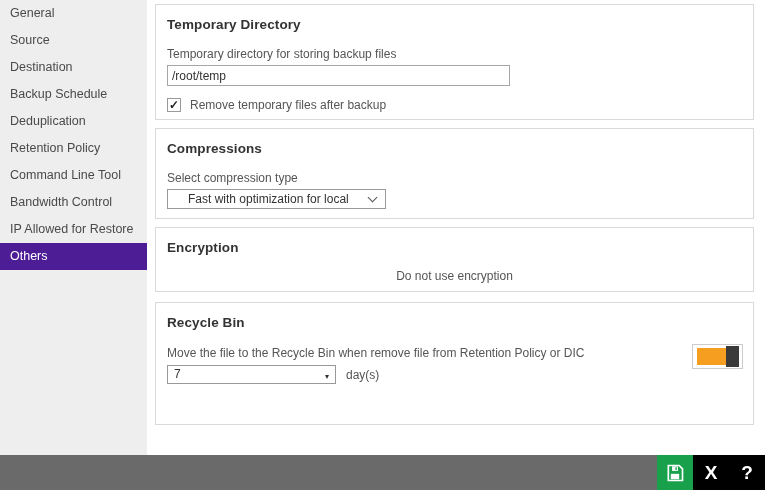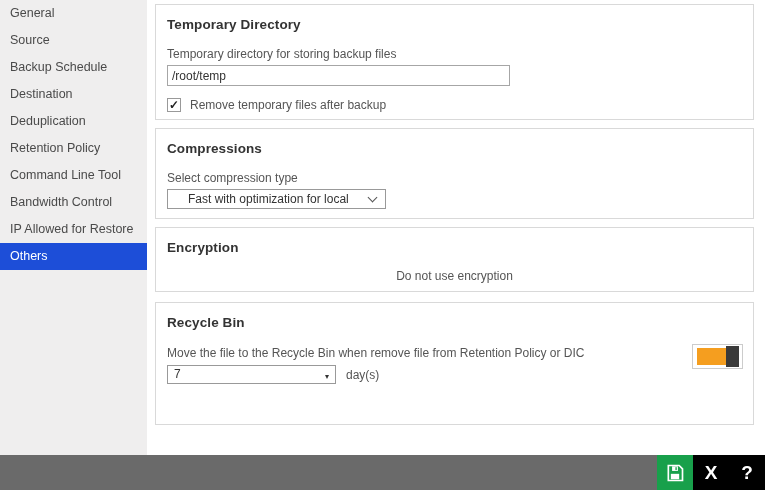--- a/index.html
+++ b/index.html
@@ -7,21 +7,21 @@
   #app {
     position:relative; width:765px; height:490px; overflow:hidden;
     background:#fff; font-family:"Liberation Sans", sans-serif;
   }
   
   .sidebar { position:absolute; left:0; top:0; width:155px; height:487px; background:#efeeee; }
   .side-item {
     height:27px; line-height:27px; padding-left:10px;
     font-size:12.5px; color:#4a4a4a; cursor:pointer; white-space:nowrap;
   }
-  .side-item.selected { background:#1d4ed8; color:#ffffff; }
+  .side-item.selected { background:#4c1d95; color:#ffffff; }
   
   .content { position:absolute; left:147px; top:0; width:610px; height:455px; background:#fff; }
   .box {
     position:absolute; left:8px; width:599px; background:#fff;
     border:1px solid #d9d9d9; padding:10px 11px;
   }
   #box-temp    { top:4px;   height:116px; }
   #box-comp    { top:128px; height:91px;  }
   #box-enc     { top:227px; height:65px;  }
   #box-recycle { top:302px; height:123px; }
@@ -75,22 +75,22 @@
   }
 </style>
 </head>
 <body>
 
 <div id="app">
 
   <nav class="sidebar">
     <div class="side-item">General</div>
     <div class="side-item">Source</div>
+    <div class="side-item">Destination</div>
     <div class="side-item">Backup Schedule</div>
-    <div class="side-item">Destination</div>
     <div class="side-item">Deduplication</div>
     <div class="side-item">Retention Policy</div>
     <div class="side-item">Command Line Tool</div>
     <div class="side-item">Bandwidth Control</div>
     <div class="side-item">IP Allowed for Restore</div>
     <div class="side-item selected">Others</div>
   </nav>
 
   <main class="content">
 

